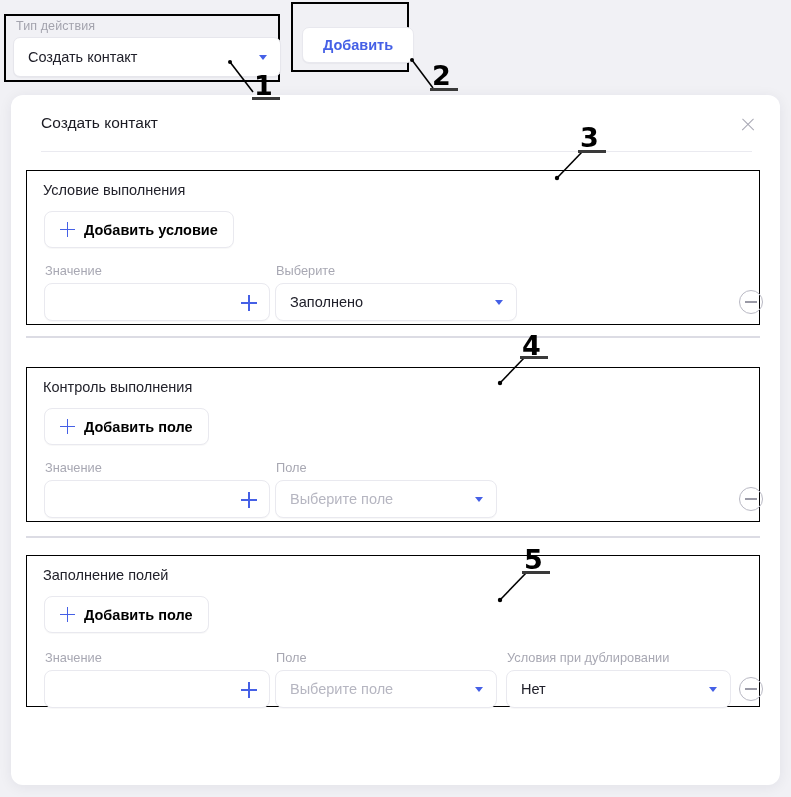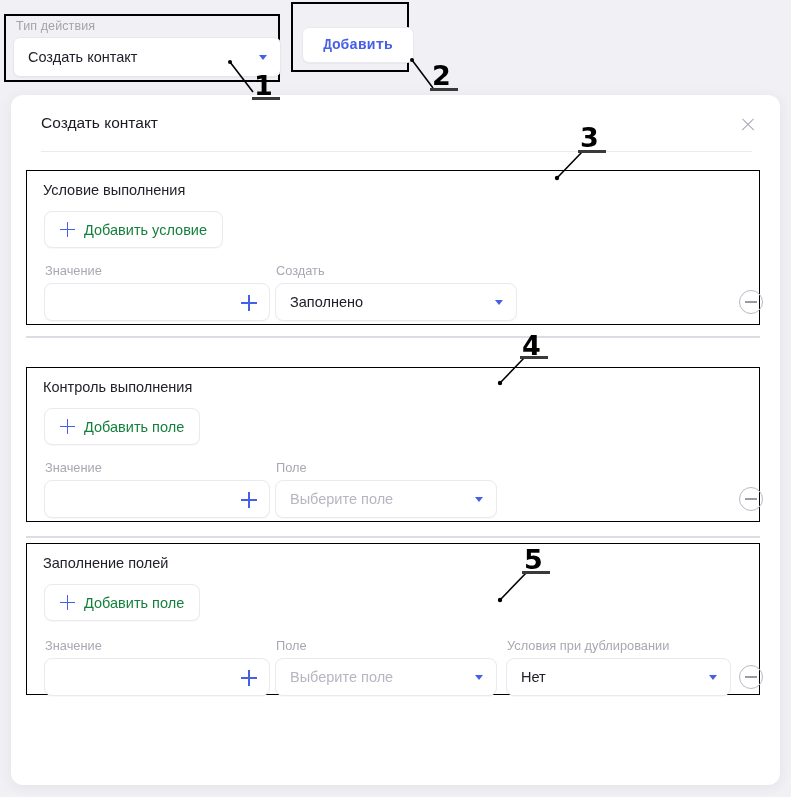--- a/index.html
+++ b/index.html
@@ -75,21 +75,20 @@
     border-top: 5.5px solid #4560e6;
   }
 
   .btn-group {
     position: absolute;
     top: 2px;
     left: 291px;
     width: 118px;
     height: 70px;
     border: 2px solid #000;
-    font-family: Liberation Mono, monospace;
   }
 
   .add-btn {
     position: absolute;
     left: 9px;
     top: 23px;
     width: 112px;
     height: 36px;
     background: #fff;
     border: 1px solid #e8e8ee;
@@ -154,21 +153,21 @@
   
   .section {
     position: absolute;
     left: 15px;
     width: 734px;
     border: 1.6px solid #000;
     background: #fff;
   }
   #section-conditions { top:  75px; height: 155px; }
   #section-duplicates { top: 272px; height: 155px; }
-  #section-fill       { top: 448px; height: 152px; }
+  #section-fill       { top: 460px; height: 152px; }
 
   .section-title {
     position: absolute;
     left: 16px;
     top: 11px;
     font-size: 14.5px;
     color: #22222b;
   }
 
   .sect-sep {
@@ -181,23 +180,23 @@
   #sep-1 { top: 241px; }
   #sep-2 { top: 441px; }
 
   .pill-btn {
     position: absolute;
     left: 17px;
     height: 37px;
     background: #fff;
     border: 1px solid #e9e9ef;
     border-radius: 8px;
-    color: #15803d;
+    color: #000000;
     font-size: 14.5px;
-    font-weight: normal;
+    font-weight: bold;
     display: flex;
     align-items: center;
     padding: 0 15px;
     box-shadow: 0 1px 1px rgba(20,20,40,.03);
     cursor: pointer;
     white-space: nowrap;
   }
   .pill-btn .plus {
     position: relative;
     width: 15px; height: 15px;
@@ -344,21 +343,21 @@
 
       <div class="ctrl" style="left:17px; width:226px;">
         <div class="ctrl-label">Значение</div>
         <div class="ctrl-input" style="left:0; width:226px;">
           <span class="val placeholder"></span>
           <span class="inline-plus"></span>
         </div>
       </div>
 
       <div class="ctrl" style="left:248px; width:222px;">
-        <div class="ctrl-label">Создать</div>
+        <div class="ctrl-label">Выберите</div>
         <div class="ctrl-input" style="left:0; width:242px;">
           <span class="val">Заполнено</span>
           <span class="caret" style="top:16px;"></span>
         </div>
       </div>
 
       <div class="remove-btn" style="left:712px; top:27px;"></div>
     </div>
   </div>
 

